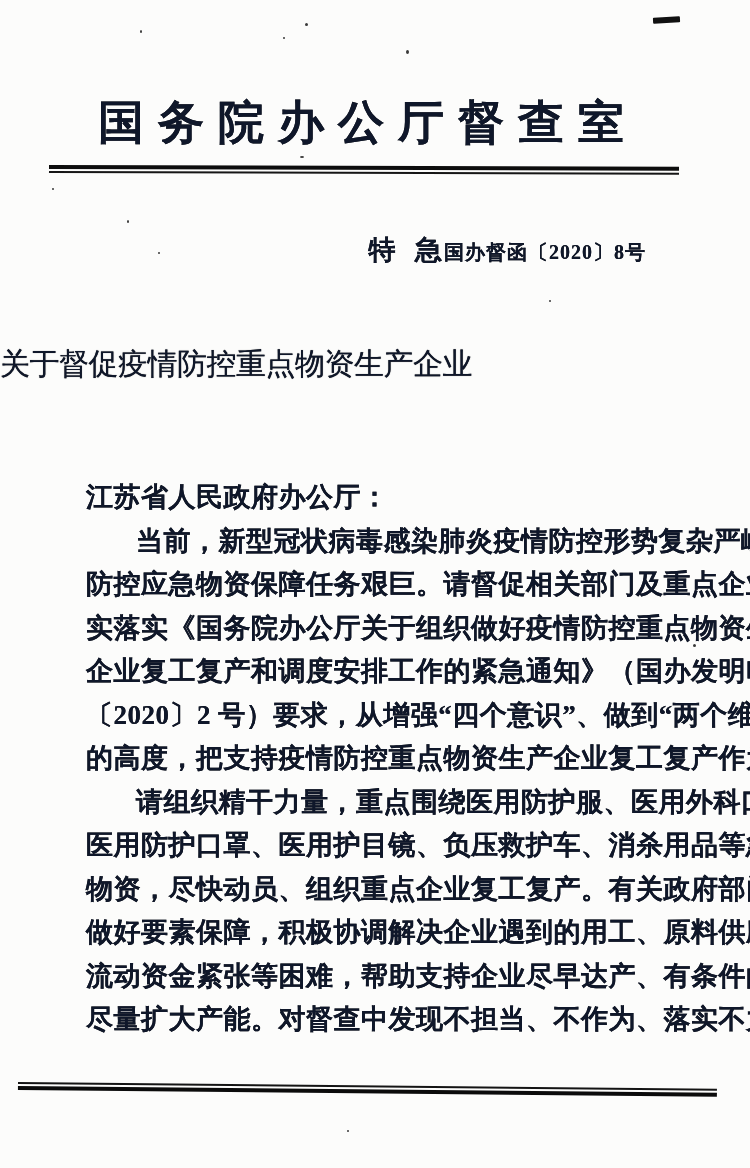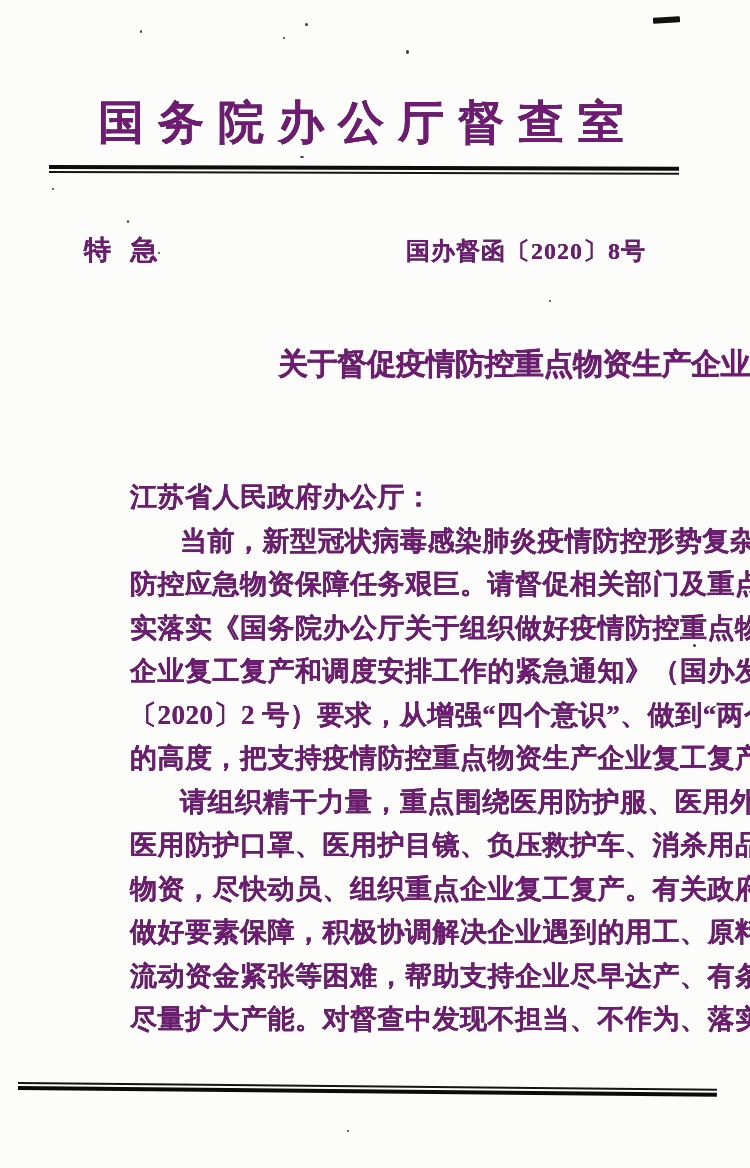--- a/index.html
+++ b/index.html
@@ -8,21 +8,21 @@
     background: #e8e8e8;
   }
   .page {
     position: relative;
     width: 750px;
     height: 1168px;
     margin: 0 auto;
     background: #fcfcfb;
     overflow: hidden;
     font-family: "Liberation Serif", "DejaVu Serif", serif;
-    color: #701a75;
+    color: #0f172a;
   }
   
   .letterhead {
     position: absolute;
     top: 98px;
     left: 0;
     width: 100%;
     text-align: center;
     font-size: 46px;
     font-weight: 700;
@@ -41,68 +41,67 @@
     transform-origin: left top;
   }
   .rule-top .thick { height: 4px; background: #0d0d0d; }
   .rule-top .gap   { height: 2px; }
   .rule-top .thin  { height: 2px; background: #161616; }
 
   
   .meta-row {
     position: absolute;
     top: 232px;
-    left: 84px;
+    left: 76px;
     right: 104px;
     display: flex;
-    justify-content: space-between;
+    justify-content: flex-end;
     align-items: baseline;
   }
   .urgency {
     font-size: 27px;
     font-weight: 700;
     letter-spacing: 2px;
     white-space: pre;
     text-shadow: 0 0 0.5px #1b1b1b;
   }
   .doc-number {
-    font-size: 24px;
+    font-size: 20px;
     font-weight: 600;
     letter-spacing: 1px;
     white-space: nowrap;
     text-shadow: 0 0 0.4px #1b1b1b;
   }
 
   
   .doc-title {
     position: absolute;
     top: 341px;
     left: 0;
     width: 100%;
-    text-align: right;
+    text-align: left;
     font-size: 30px;
-    font-weight: 700;
+    font-weight: 400;
     line-height: 45px;
     letter-spacing: -0.5px;
     text-shadow: 0 0 0.7px #141414;
   }
 
   
   .body-text {
     position: absolute;
     top: 476px;
     left: 86px;
     width: 596px;
     font-size: 27px;
     font-weight: 600;
     line-height: 43.5px;
     letter-spacing: 0.5px;
     text-shadow: 0 0 0.5px #1b1b1b;
     white-space: nowrap;
-    margin-left: 44px;
   }
   .body-text .line { height: 43.5px; }
   .body-text .line.indent { padding-left: 50px; }
 
   
   .rule-bottom {
     position: absolute;
     left: 18px;
     top: 1082px;
     width: 699px;

